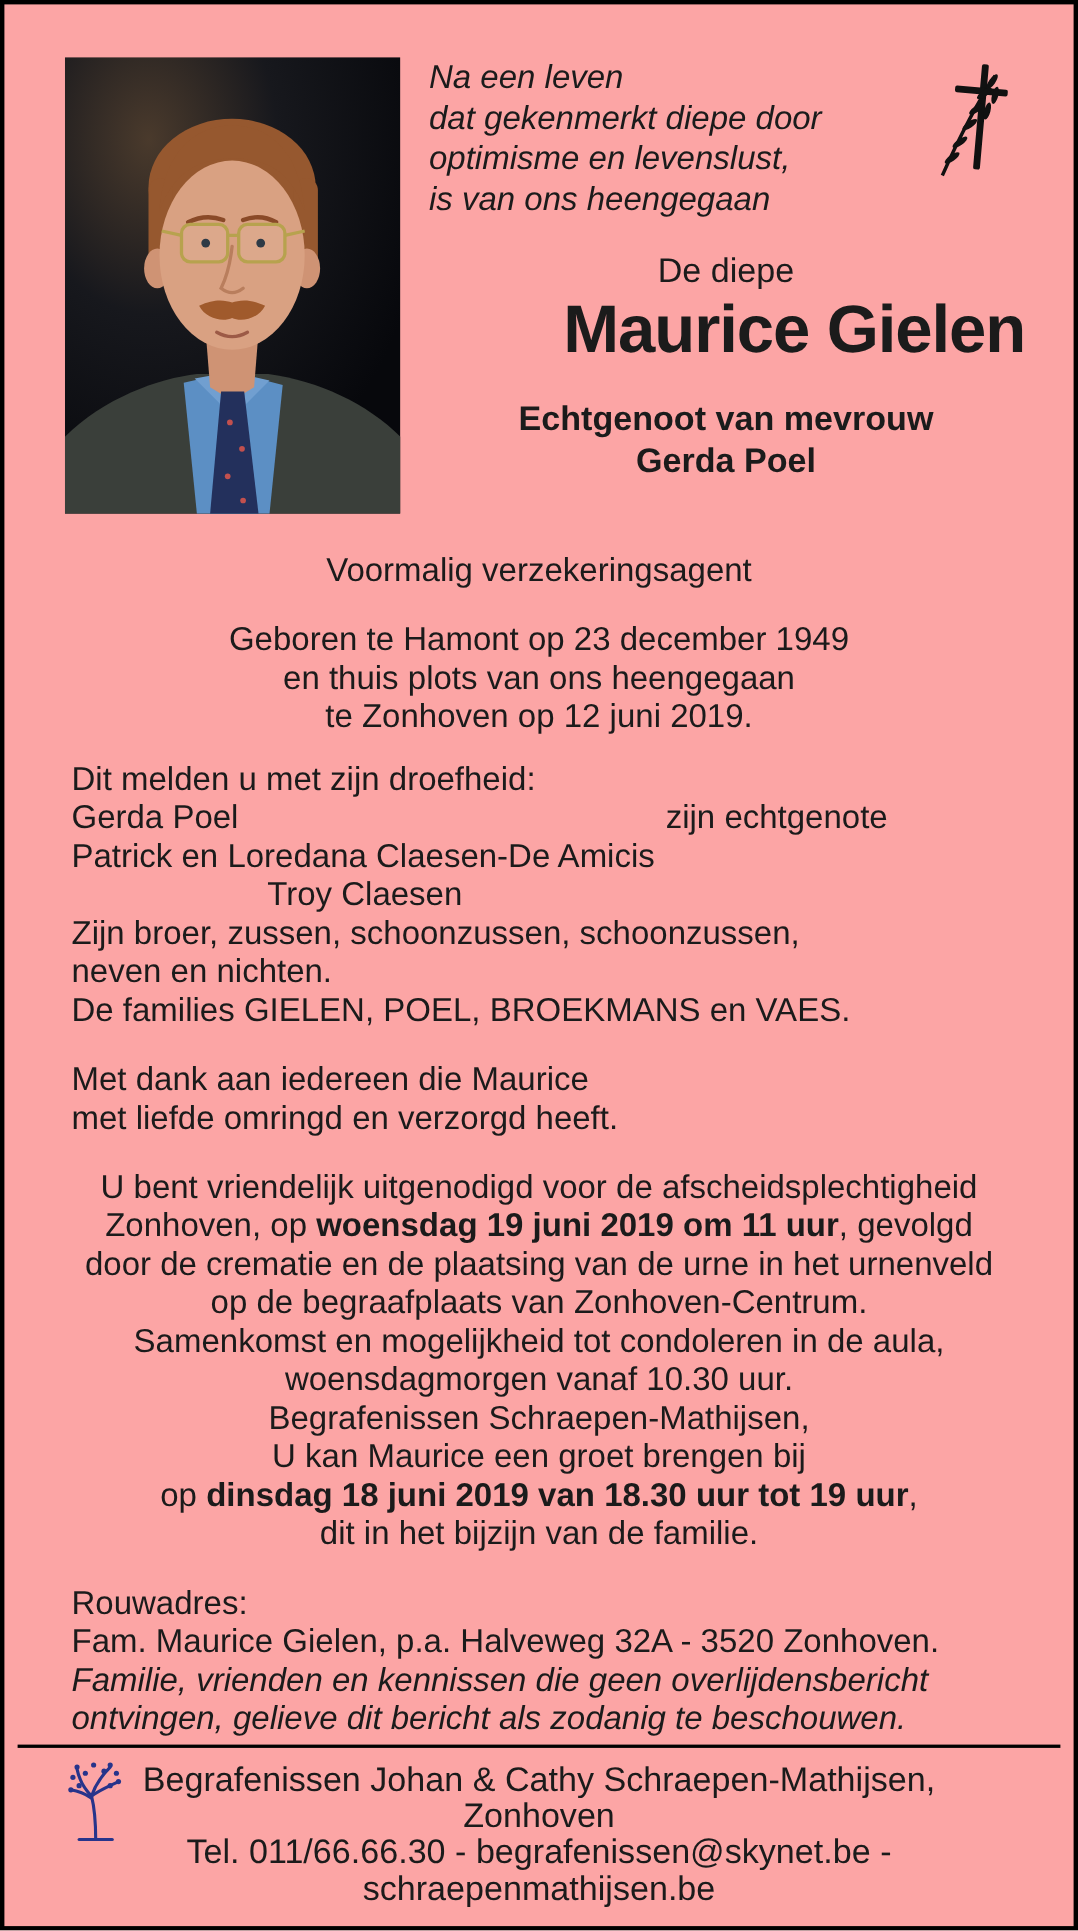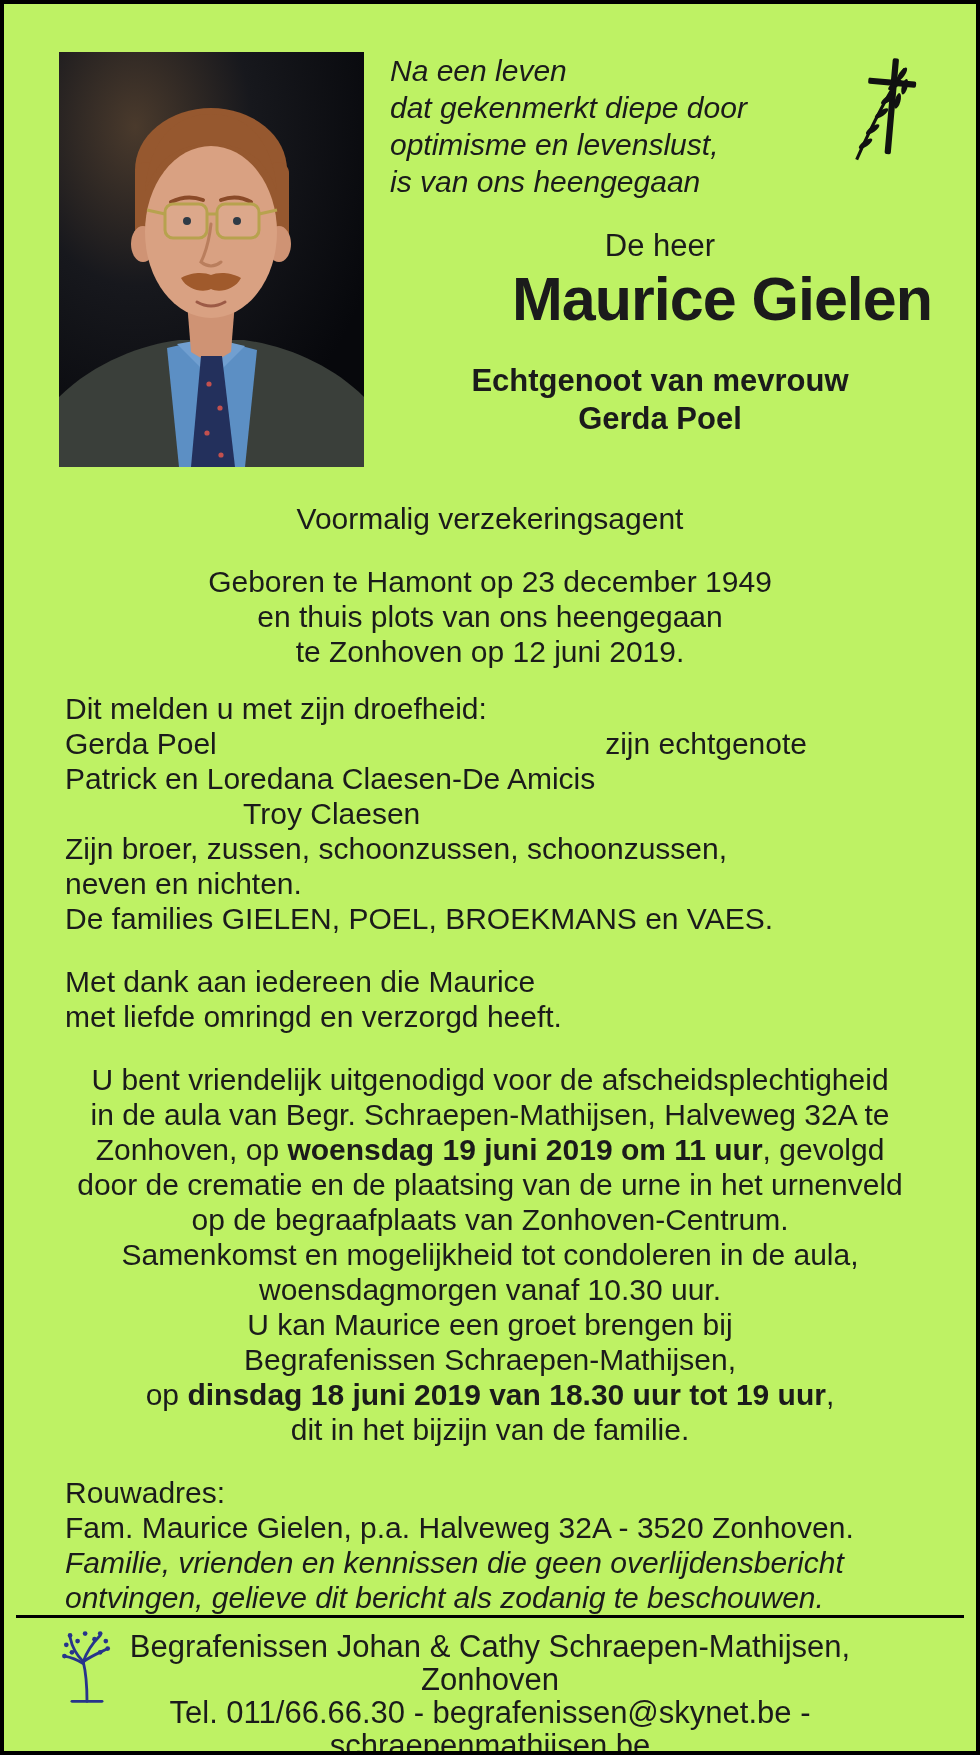--- a/index.html
+++ b/index.html
@@ -1,21 +1,21 @@
 <!DOCTYPE html>
 <html><head>
 <meta charset="utf-8">
 <style>
   html, body { margin: 0; padding: 0; background: #ffffff; }
   .card {
     width: 980px;
     height: 1755px;
     box-sizing: border-box;
     border: 4px solid #000;
-    background: #bef264;
+    background: #fca5a5;
     font-family: "Liberation Sans", "DejaVu Sans", sans-serif;
     color: #1b1b1b;
     display: flex;
     flex-direction: column;
     overflow: hidden;
   }
   .header { display: flex; padding: 48px 44px 0 55px; }
   .photo-wrap { width: 305px; height: 415px; flex: none; }
   .photo-wrap svg { width: 100%; height: 100%; display: block; }
   .header-right { flex: 1; padding-left: 24px; display: flex; flex-direction: column; }
@@ -120,21 +120,21 @@
               <ellipse cx="66" cy="36" rx="3.2" ry="9" transform="rotate(15 66 36)"></ellipse>
               <ellipse cx="47" cy="50" rx="3.2" ry="9" transform="rotate(55 47 50)"></ellipse>
               <ellipse cx="58" cy="52" rx="3.2" ry="9" transform="rotate(15 58 52)"></ellipse>
               <ellipse cx="40" cy="66" rx="3.2" ry="9" transform="rotate(55 40 66)"></ellipse>
               <ellipse cx="30" cy="84" rx="3.2" ry="9" transform="rotate(55 30 84)"></ellipse>
               <ellipse cx="22" cy="100" rx="3.2" ry="9" transform="rotate(55 22 100)"></ellipse>
             </g>
           </svg>
         </div>
       </div>
-      <div class="salutation">De heer</div>
+      <div class="salutation">De diepe</div>
       <div class="deceased-name">Maurice Gielen</div>
       <div class="spouse">
         <div>Echtgenoot van mevrouw</div>
         <div>Gerda Poel</div>
       </div>
     </div>
   </div>
 
   <div class="main">
 
@@ -159,28 +159,27 @@
       <div>De families GIELEN, POEL, BROEKMANS en VAES.</div>
     </div>
 
     <div class="thanks">
       <div>Met dank aan iedereen die Maurice</div>
       <div>met liefde omringd en verzorgd heeft.</div>
     </div>
 
     <div class="ceremony">
       <div>U bent vriendelijk uitgenodigd voor de afscheidsplechtigheid</div>
-      <div>in de aula van Begr. Schraepen-Mathijsen, Halveweg 32A te</div>
       <div><span>Zonhoven, op </span><b>woensdag 19 juni 2019 om 11 uur</b><span>, gevolgd</span></div>
       <div>door de crematie en de plaatsing van de urne in het urnenveld</div>
       <div>op de begraafplaats van Zonhoven-Centrum.</div>
       <div>Samenkomst en mogelijkheid tot condoleren in de aula,</div>
       <div>woensdagmorgen vanaf 10.30 uur.</div>
+      <div>Begrafenissen Schraepen-Mathijsen,</div>
       <div>U kan Maurice een groet brengen bij</div>
-      <div>Begrafenissen Schraepen-Mathijsen,</div>
       <div><span>op </span><b>dinsdag 18 juni 2019 van 18.30 uur tot 19 uur</b><span>,</span></div>
       <div>dit in het bijzijn van de familie.</div>
     </div>
 
     <div class="mourning">
       <div>Rouwadres:</div>
       <div>Fam. Maurice Gielen, p.a. Halveweg 32A - 3520 Zonhoven.</div>
       <div class="italic">Familie, vrienden en kennissen die geen overlijdensbericht</div>
       <div class="italic">ontvingen, gelieve dit bericht als zodanig te beschouwen.</div>
     </div>

